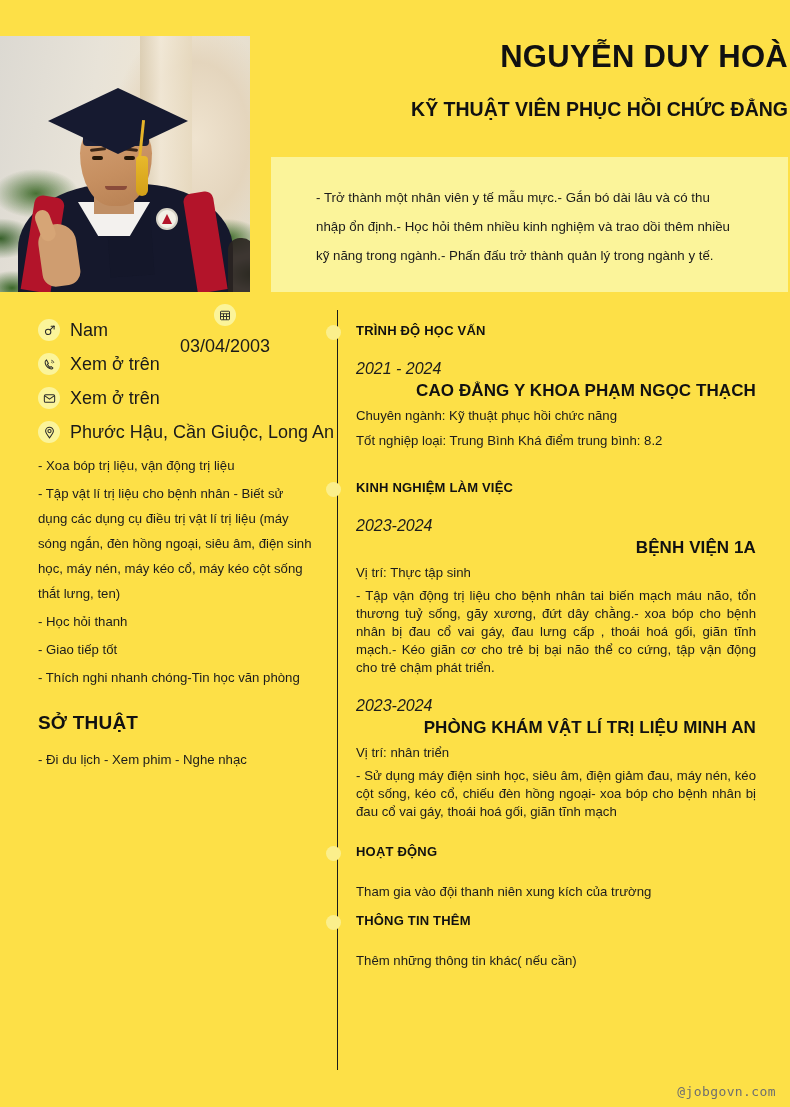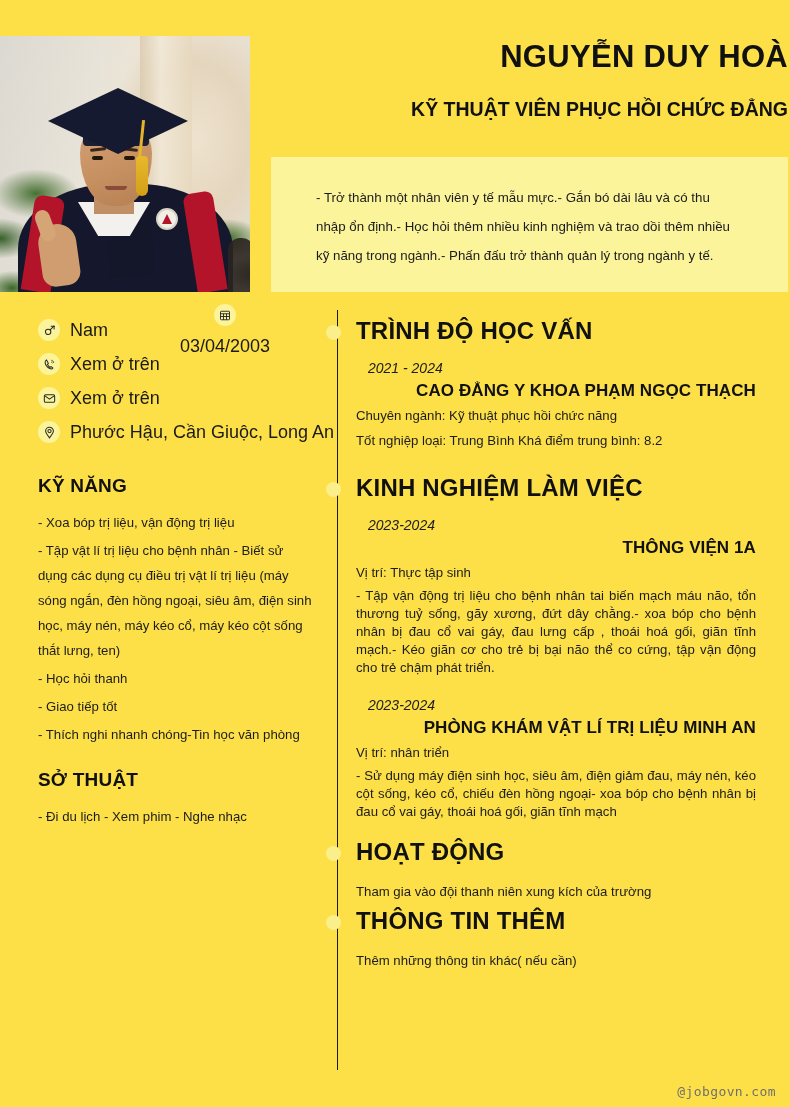--- a/index.html
+++ b/index.html
@@ -287,34 +287,33 @@
     margin-bottom: 4px;
   }
   .dot {
     position: absolute;
     left: -30px; top: 7px;
     width: 15px; height: 15px;
     border-radius: 50%;
     background: #FBEF8C;
   }
   .sec-head {
-    font-size: 24px;
+    font-size: 13px;
     font-weight: bold;
     color: #111111;
     letter-spacing: .2px;
     line-height: 26px;
     margin-bottom: 14px;
   }
   .entry { margin-bottom: 18px; }
   .entry-date {
-    font-size: 14px;
+    font-size: 16px;
     font-style: italic;
     color: #1c1c1c;
     line-height: 21px;
-    margin-left: 12px;
   }
   .entry-org {
     font-size: 17px;
     font-weight: bold;
     color: #111111;
     line-height: 24px;
     letter-spacing: .1px;
     text-align: right;
   }
   .entry-line {
@@ -439,21 +438,20 @@
           <svg width="13" height="13" viewBox="0 0 24 24" fill="none" stroke="#2a2a2a" stroke-width="1.9">
             <path d="M12 22 c5-6.2 7.2-9.4 7.2-12.6 A7.2 7.2 0 0 0 4.8 9.4 C4.8 12.6 7 15.8 12 22Z"></path>
             <circle cx="12" cy="9.4" r="3"></circle>
           </svg>
         </span>
         <span class="contact-text">Phước Hậu, Cần Giuộc, Long An</span>
       </div>
 
     </div>
 
-    <div class="side-head">KỸ NĂNG</div>
     <div class="side-item">- Xoa bóp trị liệu, vận động trị liệu</div>
     <div class="side-item">- Tập vật lí trị liệu cho bệnh nhân - Biết sử dụng các dụng cụ điều trị vật lí trị liệu (máy sóng ngắn, đèn hồng ngoại, siêu âm, điện sinh học, máy nén, máy kéo cổ, máy kéo cột sống thắt lưng, ten)</div>
     <div class="side-item">- Học hỏi thanh</div>
     <div class="side-item">- Giao tiếp tốt</div>
     <div class="side-item">- Thích nghi nhanh chóng-Tin học văn phòng</div>
 
     <div class="side-head">SỞ THUẬT</div>
     <div class="side-item">- Đi du lịch - Xem phim - Nghe nhạc</div>
   </div>
 
@@ -471,21 +469,21 @@
         <div class="entry-line">Tốt nghiệp loại: Trung Bình Khá điểm trung bình: 8.2</div>
       </div>
     </div>
 
     <div class="sec gap-l">
       <span class="dot"></span>
       <div class="sec-head">KINH NGHIỆM LÀM VIỆC</div>
 
       <div class="entry">
         <div class="entry-date">2023-2024</div>
-        <div class="entry-org">THÔNG VIỆN 1A</div>
+        <div class="entry-org">BỆNH VIỆN 1A</div>
         <div class="entry-line">Vị trí: Thực tập sinh</div>
         <div class="entry-body">- Tập vận động trị liệu cho bệnh nhân tai biến mạch máu não, tổn thương tuỷ sống, gãy xương, đứt dây chằng.- xoa bóp cho bệnh nhân bị đau cổ vai gáy, đau lưng cấp , thoái hoá gối, giãn tĩnh mạch.- Kéo giãn cơ cho trẻ bị bại não thể co cứng, tập vận động cho trẻ chậm phát triển.</div>
       </div>
 
       <div class="entry">
         <div class="entry-date">2023-2024</div>
         <div class="entry-org">PHÒNG KHÁM VẬT LÍ TRỊ LIỆU MINH AN</div>
         <div class="entry-line">Vị trí: nhân triển</div>
         <div class="entry-body">- Sử dụng máy điện sinh học, siêu âm, điện giảm đau, máy nén, kéo cột sống, kéo cổ, chiếu đèn hồng ngoại- xoa bóp cho bệnh nhân bị đau cổ vai gáy, thoái hoá gối, giãn tĩnh mạch</div>
       </div>

